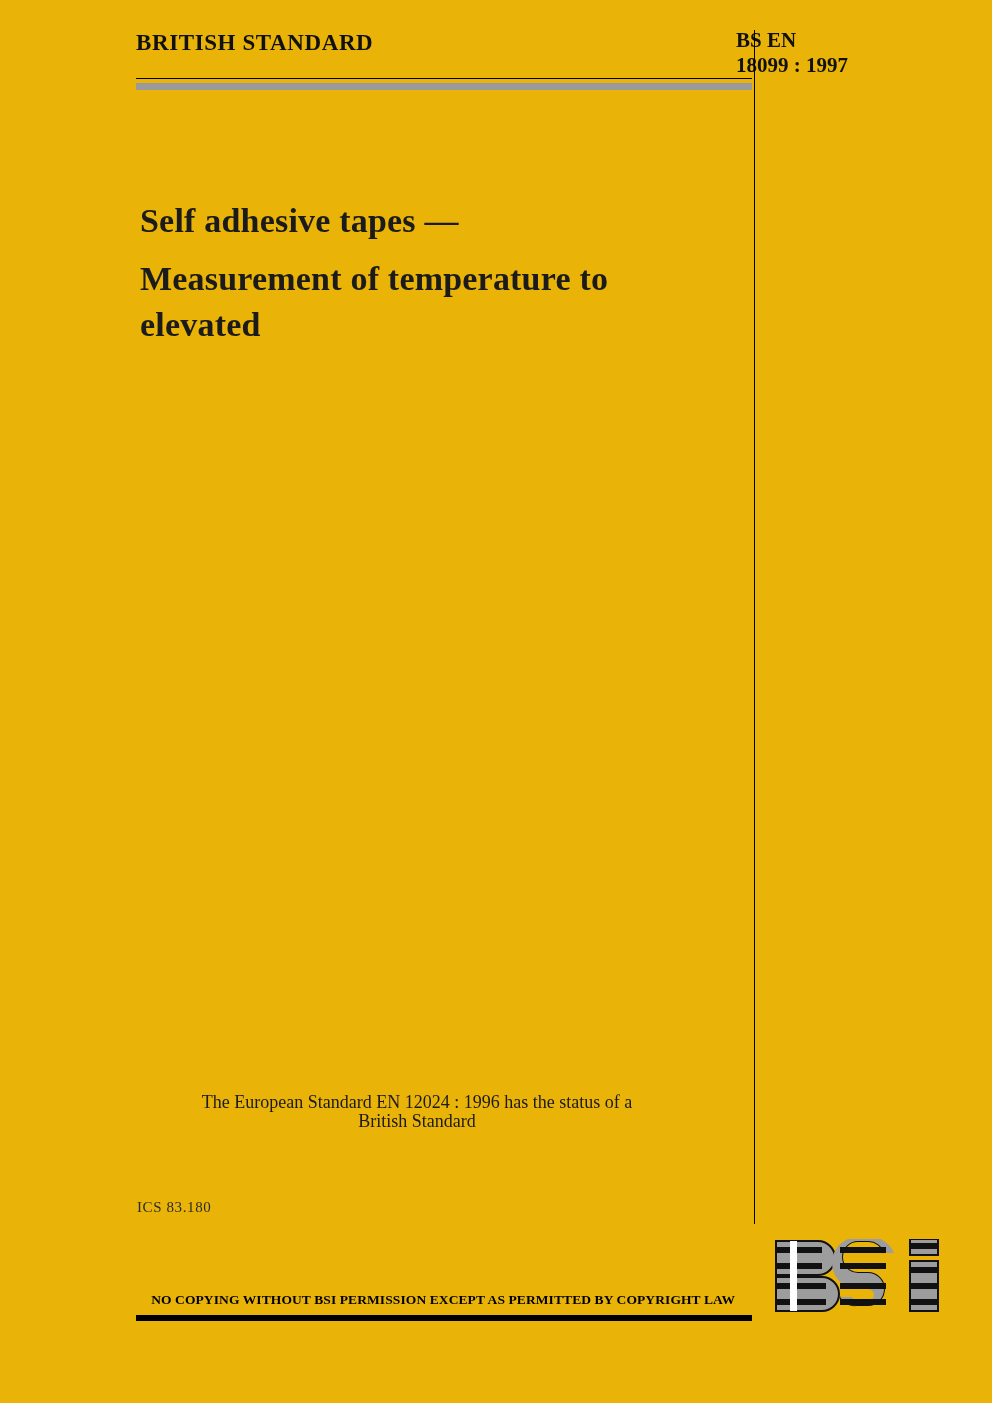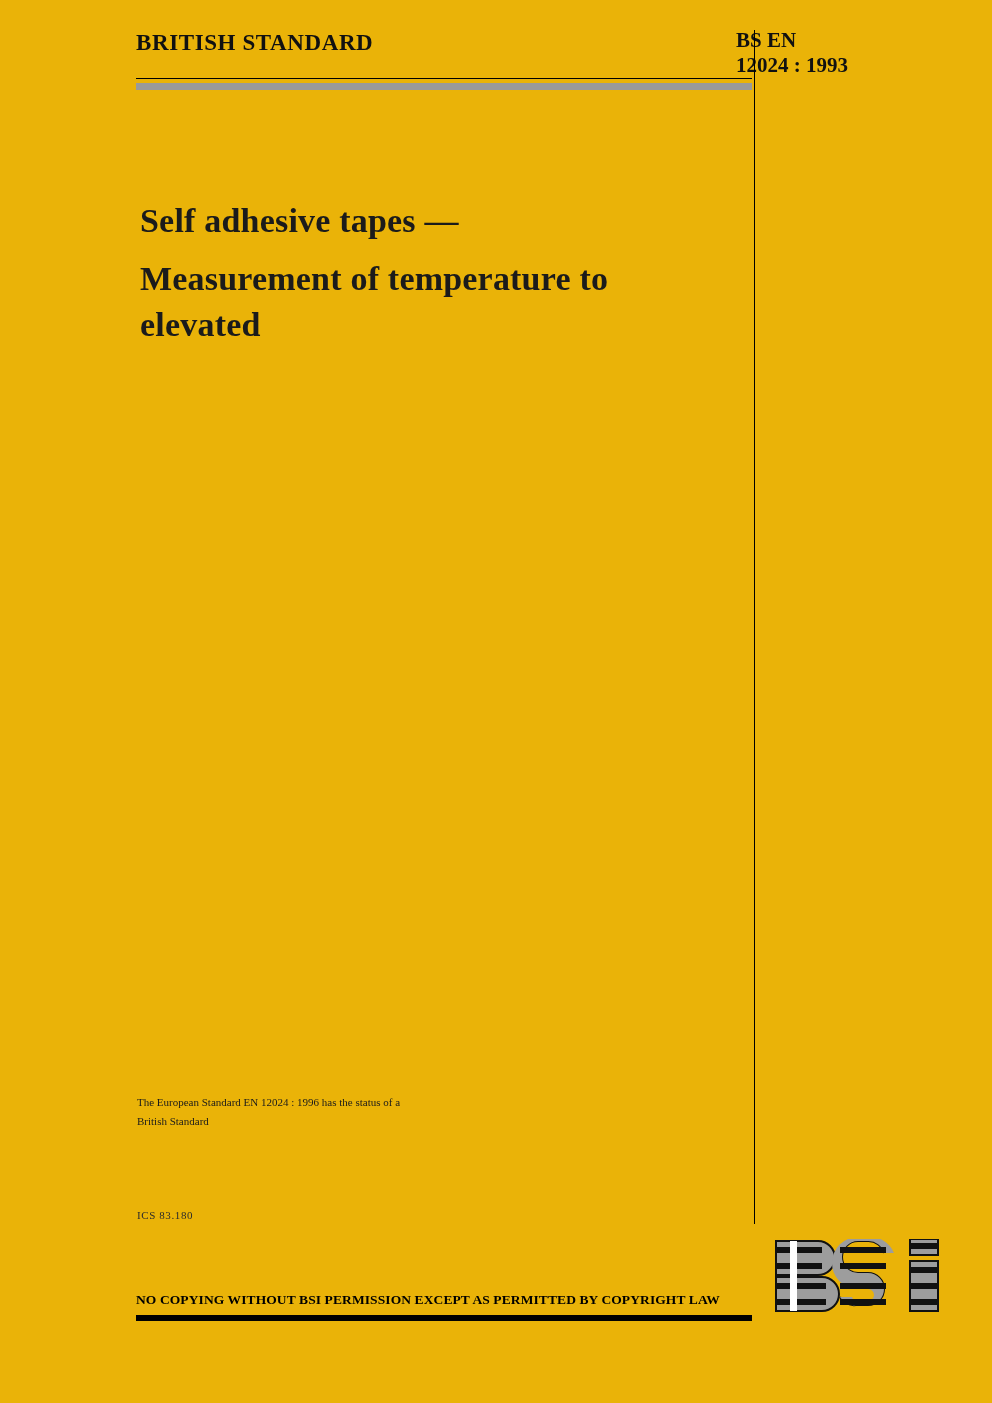--- a/index.html
+++ b/index.html
@@ -96,44 +96,44 @@
     margin-bottom: 12px;
   }
 
   
   .status-note {
     position: absolute;
     left: 137px;
     top: 1093px;
     width: 560px;
     font-family: "Liberation Serif", serif;
-    font-size: 11px;
+    font-size: 18px;
     line-height: 19px;
     color: #1b1b1b;
+    text-align: center;
   }
 
   
   .ics {
     position: absolute;
     left: 137px;
     top: 1199px;
     font-family: "Liberation Serif", serif;
-    font-size: 11px;
+    font-size: 15px;
     letter-spacing: 0.6px;
     color: #2b2b2b;
-    margin-top: 10px;
   }
 
   
   .footer-text {
     position: absolute;
-    left: 136px;
+    left: 119px;
     top: 1292px;
     width: 616px;
-    text-align: left;
+    text-align: right;
     font-family: "Liberation Serif", serif;
     font-weight: bold;
     font-size: 13.5px;
     letter-spacing: 0.1px;
     color: #000000;
   }
   .footer-rule {
     position: absolute;
     left: 136px;
     top: 1315px;
@@ -153,21 +153,21 @@
 </style>
 </head>
 <body>
 
 <div class="page">
 
   <div class="header">
     <div class="header-title">BRITISH STANDARD</div>
     <div class="header-code">
       <div>BS EN</div>
-      <div>12024 : 1993</div>
+      <div>18099 : 1997</div>
     </div>
   </div>
   <div class="header-rule-thin"></div>
   <div class="header-rule-thick"></div>
   <div class="v-rule"></div>
 
   <div class="title-block">
     <div class="title-line first">Self adhesive tapes —</div>
     <div class="title-line">Measurement of temperature to</div>
     <div class="title-line">elevated</div>

